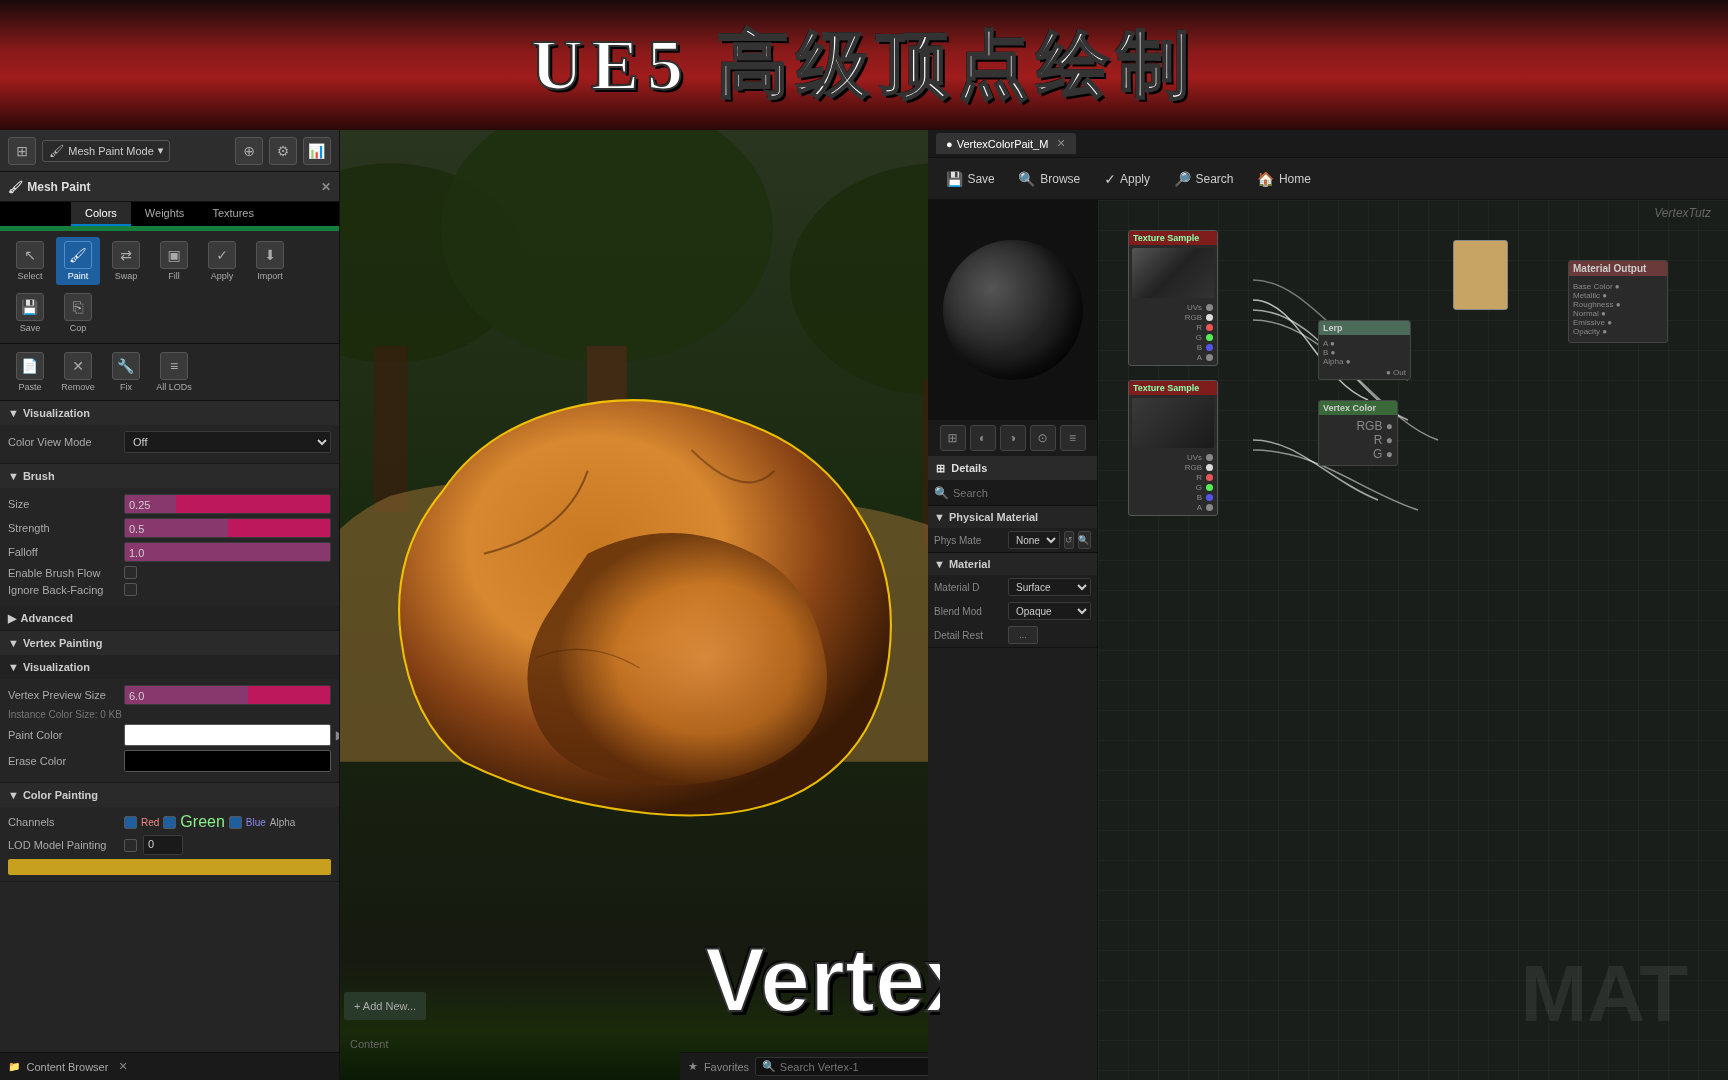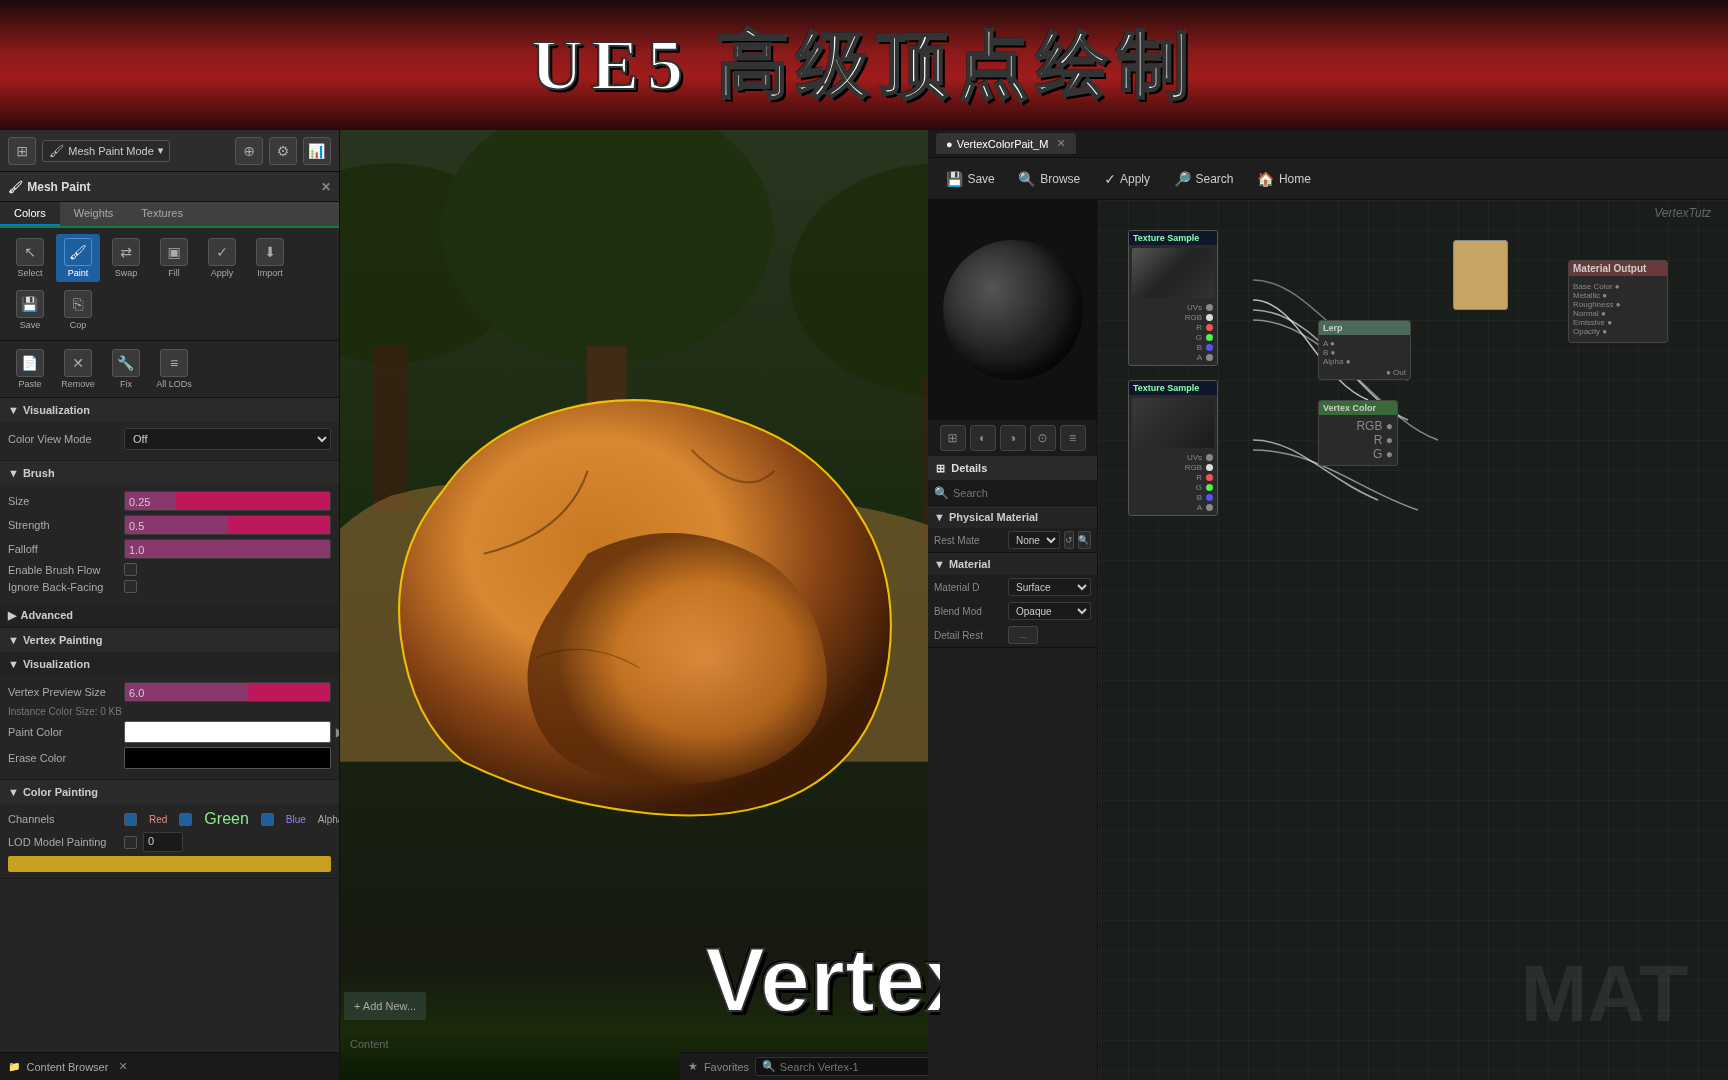--- a/index.html
+++ b/index.html
@@ -96,22 +96,23 @@
     }
     #mesh-paint-header span {
       font-size: 12px;
       font-weight: bold;
       color: #ddd;
     }
 
     
     #tab-row {
       display: flex;
-      background: #404040;
-      border-bottom: 2px solid #15803d;
+      background: #000000;
+      border-bottom: 5px solid #15803d;
+      justify-content: center;
     }
     .tab-btn {
       padding: 5px 14px;
       font-size: 11px;
       color: #aaa;
       cursor: pointer;
       border-bottom: 2px solid transparent;
     }
     .tab-btn.active {
       color: white;
@@ -607,21 +608,21 @@
 
     
     .tex-node {
       position: absolute;
       background: #2a2a2a;
       border: 1px solid #555;
       border-radius: 3px;
       width: 90px;
     }
     .tex-node-header {
-      background: #0f172a;
+      background: #7f1d1d;
       padding: 2px 4px;
       font-size: 9px;
       font-weight: bold;
       color: #8fa;
       border-radius: 2px 2px 0 0;
     }
     .tex-node-outputs {
       padding: 2px 4px;
     }
     .tex-output-row {
@@ -833,21 +834,21 @@
     </div>
 
     <div class="panel-section">
       <div class="section-header">
         <span>▼</span>
         <span>Color Painting</span>
       </div>
       <div class="section-body">
         <div class="prop-row">
           <span class="prop-label">Channels</span>
-          <div style="display:flex;align-items:center;gap:12px">
+          <div style="display:flex;align-items:center;gap:4px">
             <div class="checkbox-sm checked"></div>
             <span style="font-size:10px;color:#e88">Red</span>
             <div class="checkbox-sm checked"></div>
             <span style="font-size:16px;color:#8e8">Green</span>
             <div class="checkbox-sm checked"></div>
             <span style="font-size:10px;color:#88e">Blue</span>
             <span style="font-size:10px;color:#aaa">Alpha</span>
           </div>
         </div>
         <div class="prop-row">
@@ -1005,21 +1006,21 @@
             <input type="text" style="flex: 1 1 0%; background: transparent; border: none; outline: none; color: rgb(170, 170, 170); font-size: 11px;" placeholder="Search">
 
           </div>
 
           <div class="details-subsection">
             <div class="details-sub-header">
               <span>▼</span>
               <span>Physical Material</span>
             </div>
             <div class="details-prop-row">
-              <span class="details-prop-label">Rest Mate</span>
+              <span class="details-prop-label">Phys Mate</span>
               <select class="details-dropdown">
                 <option>None</option>
               </select>
               <div class="details-btn-sm">↺</div>
               <div class="details-btn-sm">🔍</div>
             </div>
           </div>
 
           <div class="details-subsection">
             <div class="details-sub-header">

